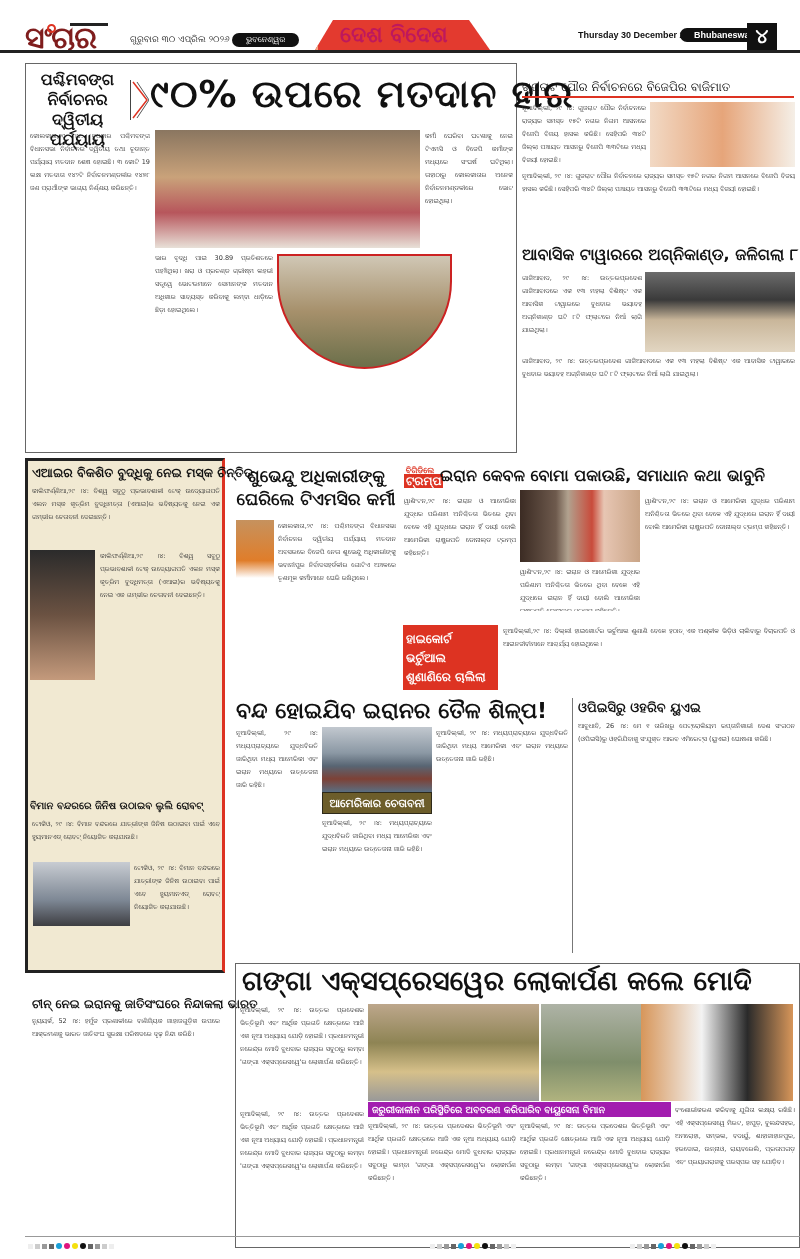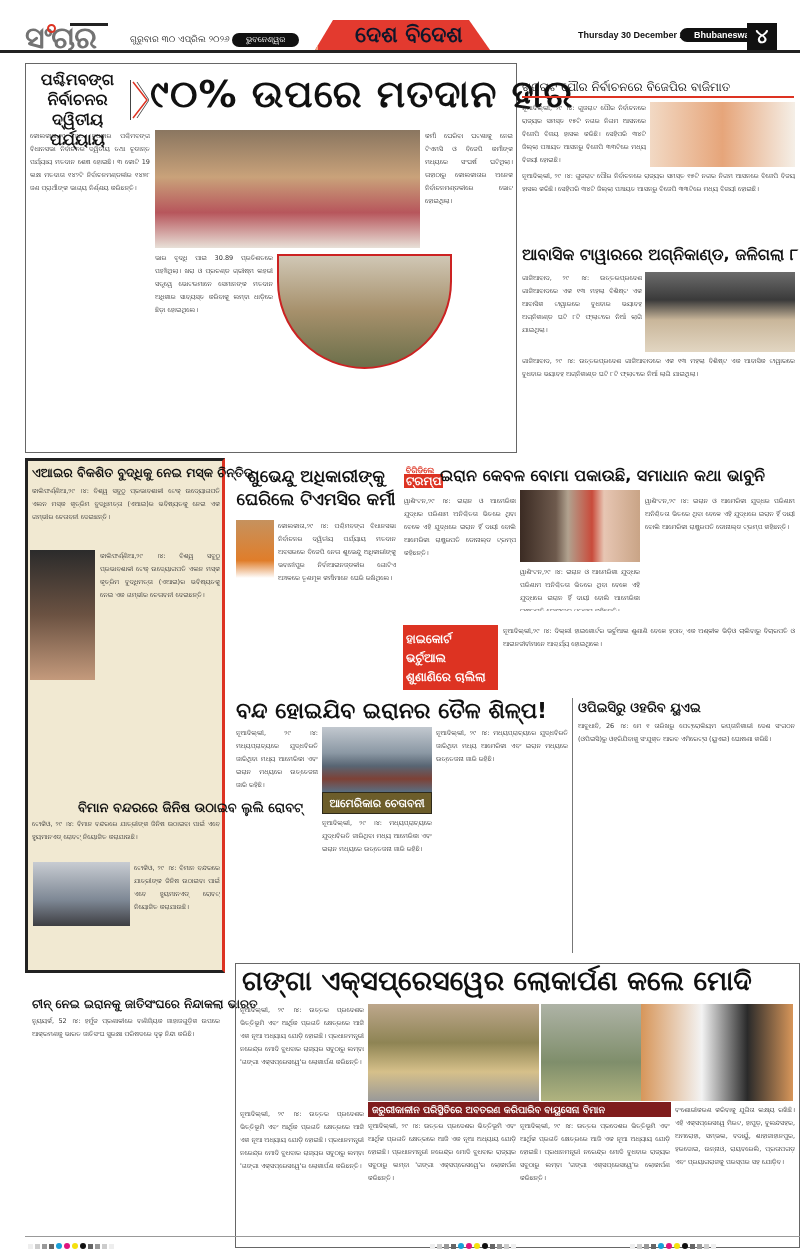--- a/index.html
+++ b/index.html
@@ -1,26 +1,26 @@
 <!DOCTYPE html>
 <html><head>
 <meta charset="utf-8">
 <style>
   * { box-sizing: border-box; margin: 0; padding: 0; }
   body { width: 800px; height: 1259px; background: #fff; font-family: "DejaVu Sans", sans-serif; color: #111; position: relative; overflow: hidden; }
   .abs { position: absolute; }
 
   
-  .logo { left: 25px; top: 20px; font-size: 30px; font-weight: bold; font-family: "DejaVu Serif", serif; color: #737373; letter-spacing: -1px; }
+  .logo { left: 25px; top: 20px; font-size: 30px; font-weight: bold; font-family: "DejaVu Serif", serif; color: #7f1d1d; letter-spacing: -1px; }
   .logo-dot { left: 47px; top: 24px; width: 9px; height: 9px; border: 2px solid #d32; border-radius: 50%; }
   .logo-bar { left: 70px; top: 23px; width: 38px; height: 3px; background: #222; }
   .date-or { left: 130px; top: 34px; font-size: 9px; color: #222; }
   .city-pill { left: 232px; top: 33px; background: #111; color: #fff; font-size: 8px; padding: 2px 14px; border-radius: 8px; }
   .banner2 { left: 315px; top: 20px; width: 175px; height: 30px; background: #e33a2f; clip-path: polygon(18px 0, 88% 0, 100% 100%, 0 100%); border-left: 3px solid #f0a080; }
-  .banner-text { left: 355px; top: 22px; font-size: 22px; font-weight: bold; color: #0f172a; white-space: nowrap; }
+  .banner-text { left: 340px; top: 22px; font-size: 22px; font-weight: bold; color: #be185d; white-space: nowrap; }
   .date-en { left: 578px; top: 30px; font-size: 9px; font-weight: bold; color: #111; font-family: "Liberation Sans", sans-serif; }
   .city-en { left: 680px; top: 28px; background: #111; color: #fff; font-size: 9px; font-weight: bold; padding: 2px 14px; border-radius: 9px 0 0 9px; font-family: "Liberation Sans", sans-serif; }
   .pageno { left: 747px; top: 23px; width: 30px; height: 27px; background: #111; color: #fff; font-size: 20px; font-weight: bold; text-align: center; line-height: 27px; }
   .top-rule { left: 0; top: 50px; width: 800px; height: 3px; background: #222; }
   .body-text { font-size: 6.5px; line-height: 13px; color: #333; text-align: justify; overflow: hidden; }
   .photo { overflow: hidden; }
 
   
   .main-box { left: 25px; top: 63px; width: 492px; height: 390px; border: 1px solid #666; }
   .kicker { left: 30px; top: 70px; width: 95px; font-size: 16px; font-weight: bold; text-align: center; line-height: 20px; }
@@ -33,21 +33,21 @@
   .guj-hl { left: 522px; top: 80px; font-size: 12px; font-weight: normal; white-space: nowrap; }
   .guj-rule { left: 522px; top: 96px; width: 272px; height: 2px; background: #d32; }
   .guj-photo { left: 650px; top: 102px; width: 145px; height: 65px; background: linear-gradient(90deg,#f2d9c4,#e6a57a 50%,#f5efe7); }
   .fire-hl { left: 522px; top: 245px; font-size: 16px; font-weight: bold; white-space: nowrap; }
   .fire-photo { left: 645px; top: 272px; width: 150px; height: 80px; background: linear-gradient(180deg,#6c6c6c,#3a3a3a 35%,#c9b69a 60%,#e2d6c2); }
 
   
   .ai-box { left: 25px; top: 458px; width: 200px; height: 515px; background: #f1e9d2; border: 3px solid #222; border-right-color: #d32; }
   .ai-hl { left: 32px; top: 465px; font-size: 12.5px; font-weight: bold; white-space: nowrap; }
   .musk-photo { left: 30px; top: 550px; width: 65px; height: 130px; background: linear-gradient(180deg,#2b2b2b,#6b5242 50%,#c49a7c); }
-  .airport-hl { left: 30px; top: 800px; font-size: 13px; font-weight: bold; white-space: nowrap; margin-left: 48px; }
+  .airport-hl { left: 30px; top: 800px; font-size: 10px; font-weight: bold; white-space: nowrap; }
   .robot-photo { left: 33px; top: 862px; width: 97px; height: 64px; background: linear-gradient(180deg,#c8ccd2,#7d8794 60%,#3e3e42); }
   .china-hl { left: 32px; top: 997px; font-size: 12px; font-weight: bold; white-space: nowrap; }
 
   
   .suv-hl { left: 236px; top: 465px; width: 160px; font-size: 17px; font-weight: bold; line-height: 23px; text-align: center; }
   .suv-photo { left: 236px; top: 520px; width: 38px; height: 58px; background: linear-gradient(180deg,#c6925e,#e07d2a 70%,#fff); }
 
   
   .trump-tag { left: 404px; top: 465px; width: 32px; height: 30px; font-size: 8px; font-weight: bold; color: #d32; line-height: 11px; text-align: center; }
   .trump-tag2 { font-size: 12px; background: #d32; color: #fff; padding: 0 2px; }
@@ -63,21 +63,21 @@
   .oil-caption { left: 322px; top: 792px; width: 110px; height: 22px; background: #6c5d2a; color: #fff; font-size: 11px; font-weight: bold; text-align: center; line-height: 22px; border: 1px solid #2e2a1a; }
   .opec-hl { left: 578px; top: 700px; font-size: 13px; font-weight: bold; white-space: nowrap; }
   .vrule { left: 572px; top: 698px; width: 1px; height: 255px; background: #777; }
 
   
   .ganga-box { left: 235px; top: 963px; width: 565px; height: 285px; border: 1px solid #666; }
   .ganga-hl { left: 242px; top: 965px; font-size: 27px; font-weight: bold; white-space: nowrap; }
   .ganga-photo1 { left: 368px; top: 1004px; width: 171px; height: 97px; background: linear-gradient(180deg,#bda78c,#8e8454 40%,#d6c08a 70%,#999);}
   .ganga-photo2 { left: 541px; top: 1004px; width: 100px; height: 97px; background: linear-gradient(180deg,#aeb3a6,#7f8e6b 60%,#b0b37f);}
   .ganga-photo3 { left: 641px; top: 1004px; width: 152px; height: 97px; background: linear-gradient(90deg,#d7965a,#f3f3f3 40%,#2a2a2a 70%,#d7965a);}
-  .iaf-strip { left: 368px; top: 1102px; width: 303px; height: 15px; background: #7f1d1d; color: #fff; font-size: 9.5px; font-weight: bold; padding-left: 4px; line-height: 15px; white-space: nowrap; overflow: hidden; }
+  .iaf-strip { left: 368px; top: 1102px; width: 303px; height: 15px; background: #a21caf; color: #fff; font-size: 9.5px; font-weight: bold; padding-left: 4px; line-height: 15px; white-space: nowrap; overflow: hidden; }
 
   .color-bar { display: flex; align-items: center; gap: 2px; }
   .swatch { width: 5px; height: 5px; }
   .dot { width: 6px; height: 6px; border-radius: 50%; }
   .bottom-rule { left: 25px; top: 1236px; width: 775px; height: 1px; background: #999; }
 </style>
 </head>
 <body>
 
 <div class="abs logo">ସଂଚାର</div>
@@ -126,21 +126,21 @@
 <div class="abs airport-hl">ବିମାନ ବନ୍ଦରରେ ଜିନିଷ ଉଠାଇବ ଲୁଲି ରୋବଟ୍</div>
 <div class="abs body-text" style="left:32px;top:818px;width:188px;height:42px;">ଟୋକିଓ, ୨୯ ।୪: ବିମାନ ବନ୍ଦରରେ ଯାତ୍ରୀଙ୍କ ଜିନିଷ ଉଠାଇବା ପାଇଁ ଏବେ ହ୍ୟୁମାନଏଡ୍ ରୋବଟ୍ ନିୟୋଜିତ କରାଯାଉଛି।</div>
 <div class="abs photo robot-photo"></div>
 <div class="abs body-text" style="left:134px;top:862px;width:86px;height:70px;">ଟୋକିଓ, ୨୯ ।୪: ବିମାନ ବନ୍ଦରରେ ଯାତ୍ରୀଙ୍କ ଜିନିଷ ଉଠାଇବା ପାଇଁ ଏବେ ହ୍ୟୁମାନଏଡ୍ ରୋବଟ୍ ନିୟୋଜିତ କରାଯାଉଛି।</div>
 
 <div class="abs china-hl">ଚୀନ୍ ନେଇ ଇରାନକୁ ଜାତିସଂଘରେ ନିନ୍ଦାକଲା ଭାରତ</div>
 <div class="abs body-text" style="left:32px;top:1015px;width:188px;height:215px;">ନ୍ୟୁୟର୍କ, 52 ।୪: ହର୍ମୁଜ ପ୍ରଣାଳୀରେ ବାଣିଜ୍ୟିକ ଜାହାଜଗୁଡ଼ିକ ଉପରେ ଆକ୍ରମଣକୁ ଭାରତ ଜାତିସଂଘ ସୁରକ୍ଷା ପରିଷଦରେ ଦୃଢ଼ ନିନ୍ଦା କରିଛି।</div>
 
 <div class="abs suv-hl">ଶୁଭେନ୍ଦୁ ଅଧିକାରୀଙ୍କୁ ଘେରିଲେ ଟିଏମସିର କର୍ମୀ</div>
 <div class="abs photo suv-photo"></div>
-<div class="abs body-text" style="left:278px;top:520px;width:118px;height:170px;">କୋଲକାତା,୨୯ ।୪: ପଶ୍ଚିମବଙ୍ଗ ବିଧାନସଭା ନିର୍ବାଚନର ଦ୍ୱିତୀୟ ପର୍ଯ୍ୟାୟ ମତଦାନ ଅବସରରେ ବିଜେପି ନେତା ଶୁଭେନ୍ଦୁ ଅଧିକାରୀଙ୍କୁ ଭବାନୀପୁର ନିର୍ବାଆଇନଜ୍ଡଳୀର ଗୋଟିଏ ଅଞ୍ଚଳରେ ତୃଣମୂଳ କର୍ମୀମାନେ ଘେରି ରଖିଥିଲେ।</div>
+<div class="abs body-text" style="left:278px;top:520px;width:118px;height:170px;">କୋଲକାତା,୨୯ ।୪: ପଶ୍ଚିମବଙ୍ଗ ବିଧାନସଭା ନିର୍ବାଚନର ଦ୍ୱିତୀୟ ପର୍ଯ୍ୟାୟ ମତଦାନ ଅବସରରେ ବିଜେପି ନେତା ଶୁଭେନ୍ଦୁ ଅଧିକାରୀଙ୍କୁ ଭବାନୀପୁର ନିର୍ବାଦସହର୍ଡଳୀର ଗୋଟିଏ ଅଞ୍ଚଳରେ ତୃଣମୂଳ କର୍ମୀମାନେ ଘେରି ରଖିଥିଲେ।</div>
 
 <div class="abs trump-tag">
   <div>ବିଗିଡ଼ିଲେ</div>
   <span class="trump-tag2">ଟ୍ରମ୍ପ</span>
 </div>
 <div class="abs iran-hl">ଇରାନ କେବଳ ବୋମା ପକାଉଛି, ସମାଧାନ କଥା ଭାବୁନି</div>
 <div class="abs body-text" style="left:404px;top:495px;width:112px;height:115px;">ୱାଶିଂଟନ,୨୯ ।୪: ଇରାନ ଓ ଆମେରିକା ଯୁଦ୍ଧର ପରିଣାମ ଅନିଶ୍ଚିତତା ଭିତରେ ଥିବା ବେଳେ ଏହି ଯୁଦ୍ଧରେ ଇରାନ ହିଁ ଦାୟୀ ବୋଲି ଆମେରିକା ରାଷ୍ଟ୍ରପତି ଡୋନାଲ୍ଡ ଟ୍ରମ୍ପ କହିଛନ୍ତି।</div>
 <div class="abs photo iran-photo"></div>
 <div class="abs body-text" style="left:645px;top:495px;width:150px;height:115px;">ୱାଶିଂଟନ,୨୯ ।୪: ଇରାନ ଓ ଆମେରିକା ଯୁଦ୍ଧର ପରିଣାମ ଅନିଶ୍ଚିତତା ଭିତରେ ଥିବା ବେଳେ ଏହି ଯୁଦ୍ଧରେ ଇରାନ ହିଁ ଦାୟୀ ବୋଲି ଆମେରିକା ରାଷ୍ଟ୍ରପତି ଡୋନାଲ୍ଡ ଟ୍ରମ୍ପ କହିଛନ୍ତି।</div>
 <div class="abs body-text" style="left:520px;top:566px;width:120px;height:45px;">ୱାଶିଂଟନ,୨୯ ।୪: ଇରାନ ଓ ଆମେରିକା ଯୁଦ୍ଧର ପରିଣାମ ଅନିଶ୍ଚିତତା ଭିତରେ ଥିବା ବେଳେ ଏହି ଯୁଦ୍ଧରେ ଇରାନ ହିଁ ଦାୟୀ ବୋଲି ଆମେରିକା ରାଷ୍ଟ୍ରପତି ଡୋନାଲ୍ଡ ଟ୍ରମ୍ପ କହିଛନ୍ତି।</div>

